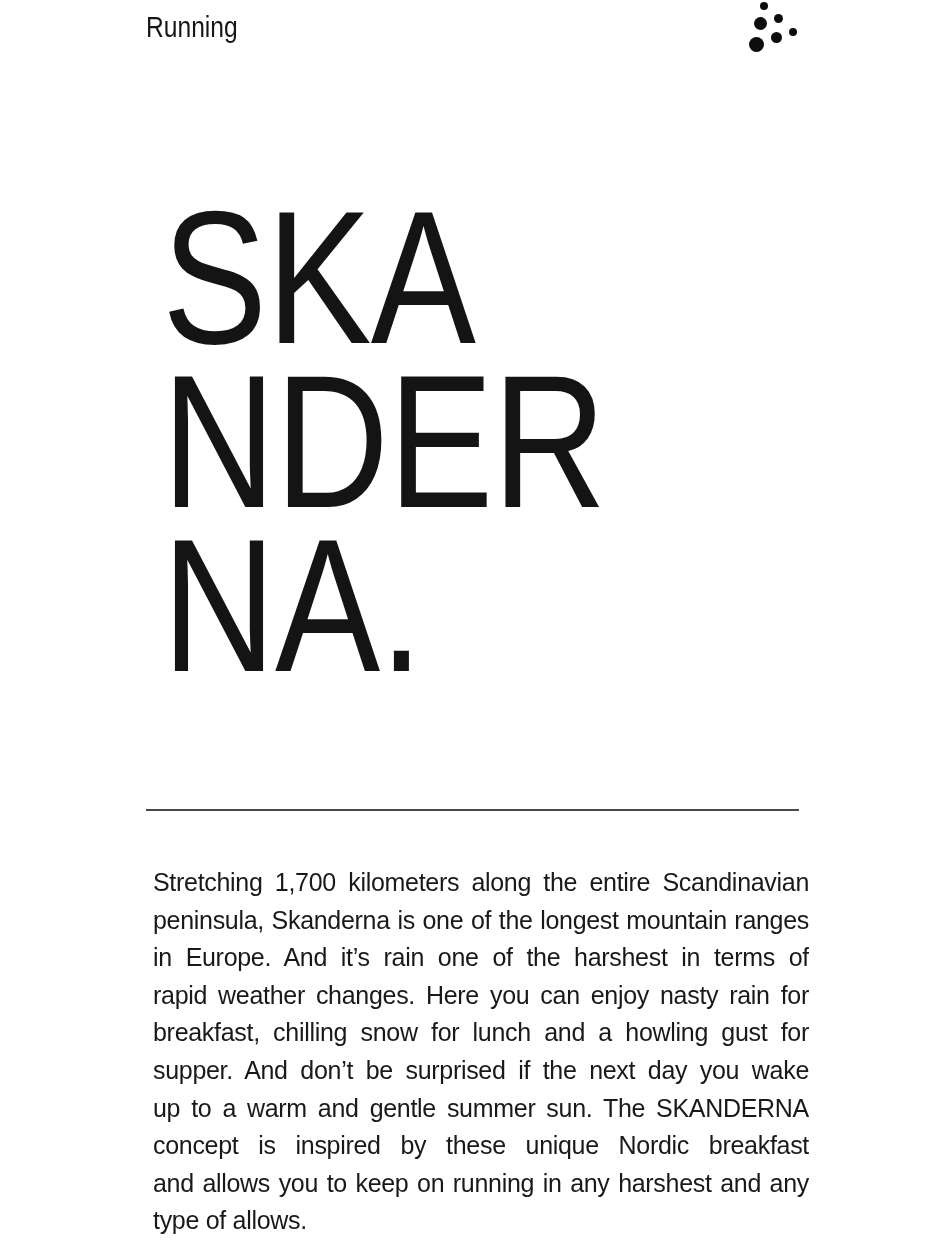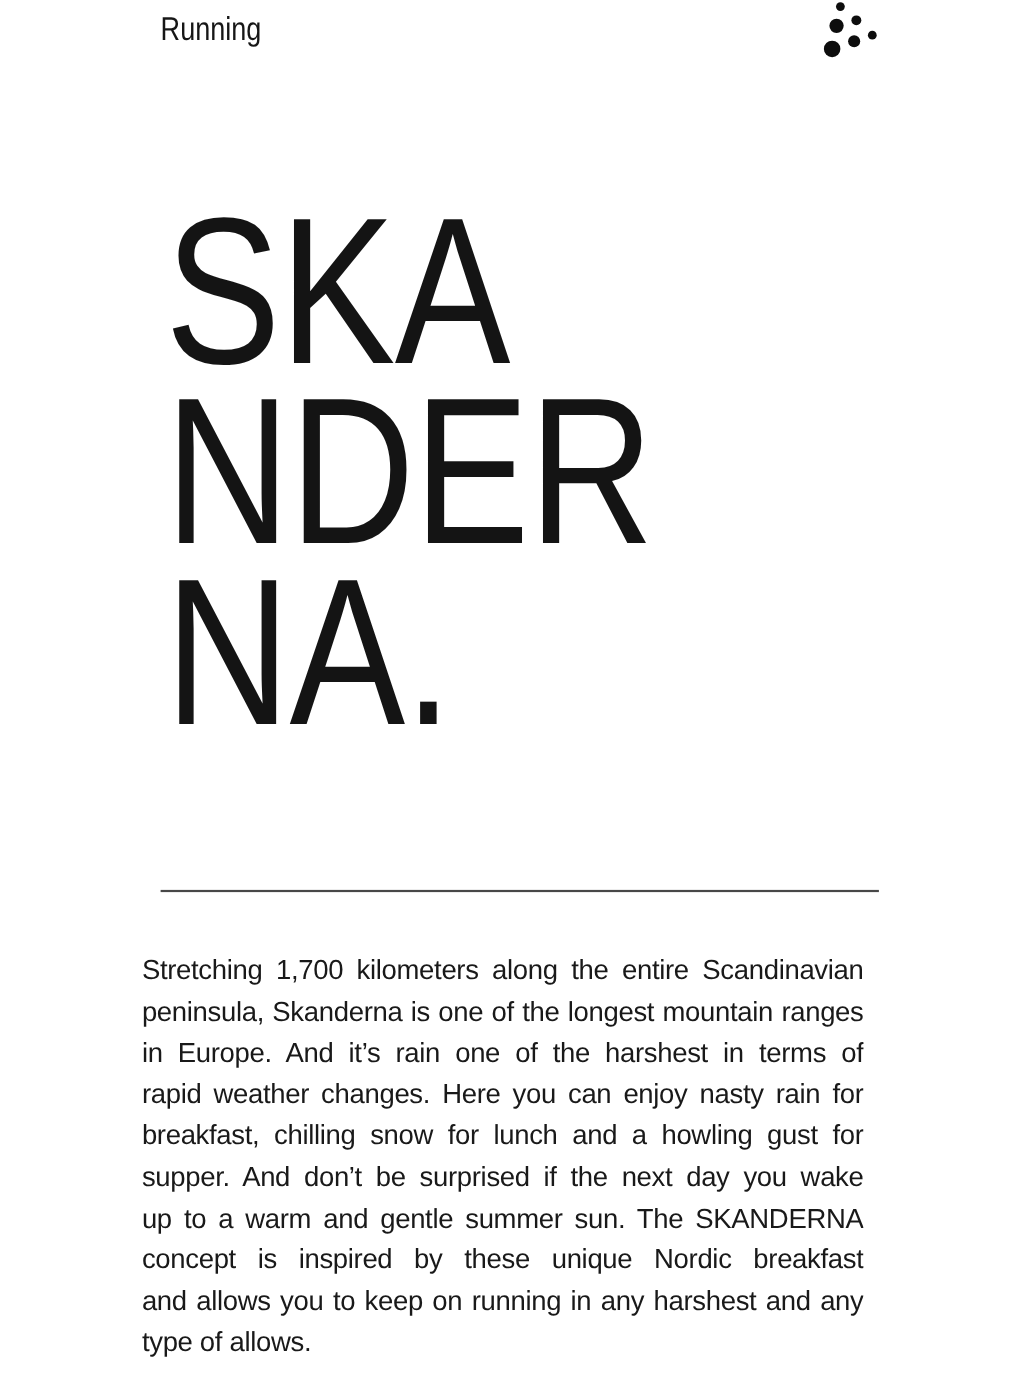--- a/index.html
+++ b/index.html
@@ -49,21 +49,21 @@
   .dot-3 { left: 9px;  top: 17px; width: 13px; height: 13px; }
   .dot-4 { left: 44px; top: 28px; width: 8px;  height: 8px;  }
   .dot-5 { left: 26px; top: 32px; width: 11px; height: 11px; }
   .dot-6 { left: 4px;  top: 37px; width: 15px; height: 15px; }
 
   
   .hero {
     position: absolute;
     left: 150px;
     top: 183px;
-    margin: 0;
+    margin: 12px;
     font-size: 190px;
     line-height: 164px;
     font-weight: 400;
     letter-spacing: -0.005em;
     color: #141414;
   }
   .hero-line {
     display: block;
     transform: scaleX(0.83);
     transform-origin: left center;
@@ -78,21 +78,21 @@
     width: 653px;
     height: 2px;
     margin: 0;
     border: 0;
     background: #484848;
   }
 
   
   .body-copy {
     position: absolute;
-    left: 129px;
+    left: 153px;
     top: 864px;
     width: 656px;
     font-size: 25px;
     line-height: 37.6px;
     letter-spacing: -0.3px;
     color: #191919;
     overflow: hidden;
   }
   .bline {
     text-align: justify;

